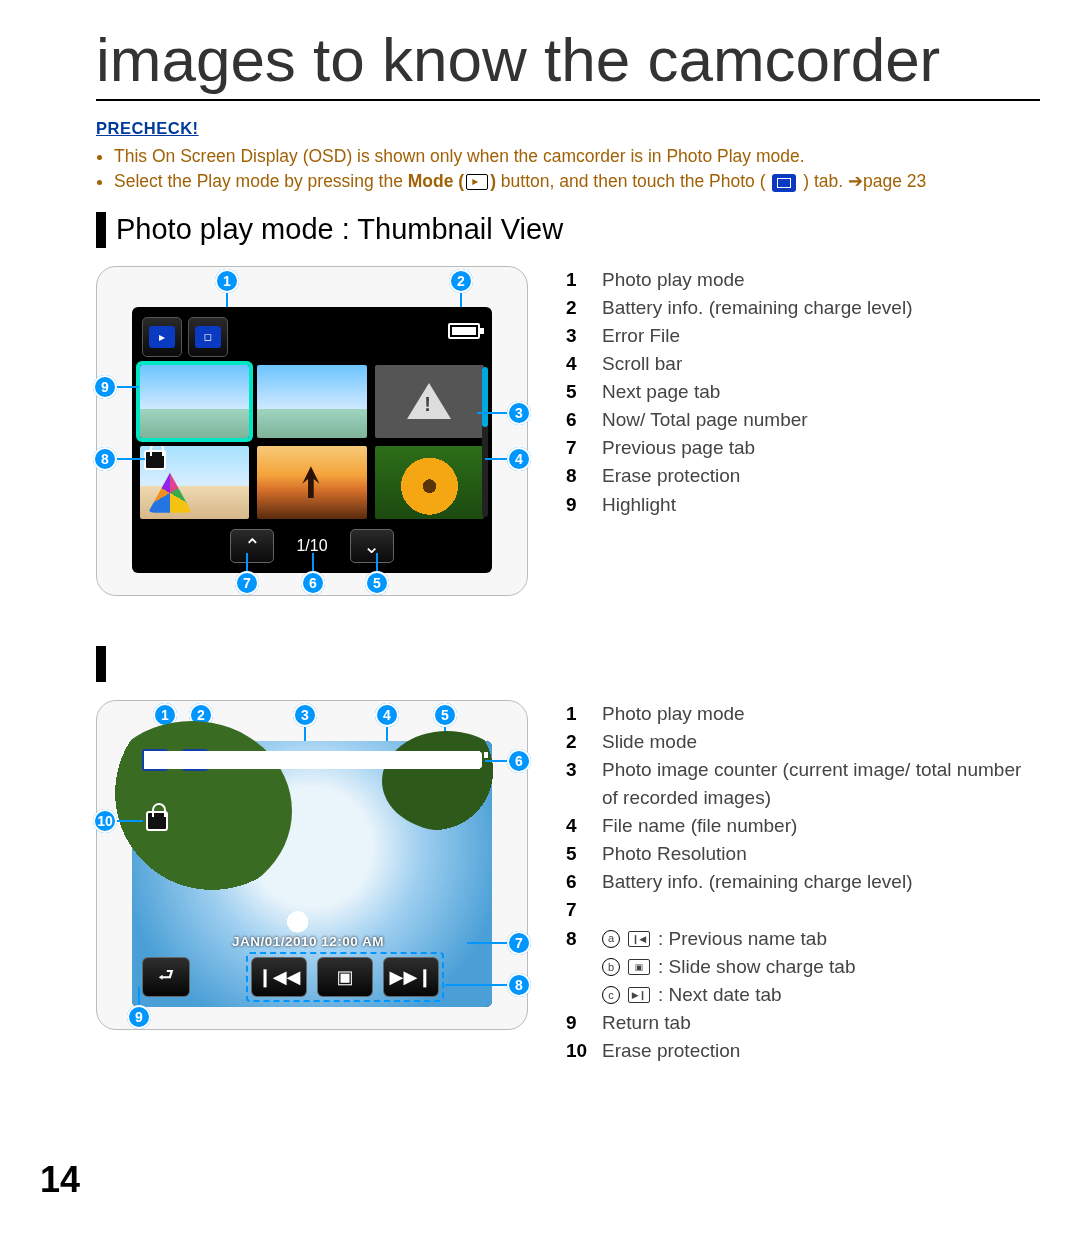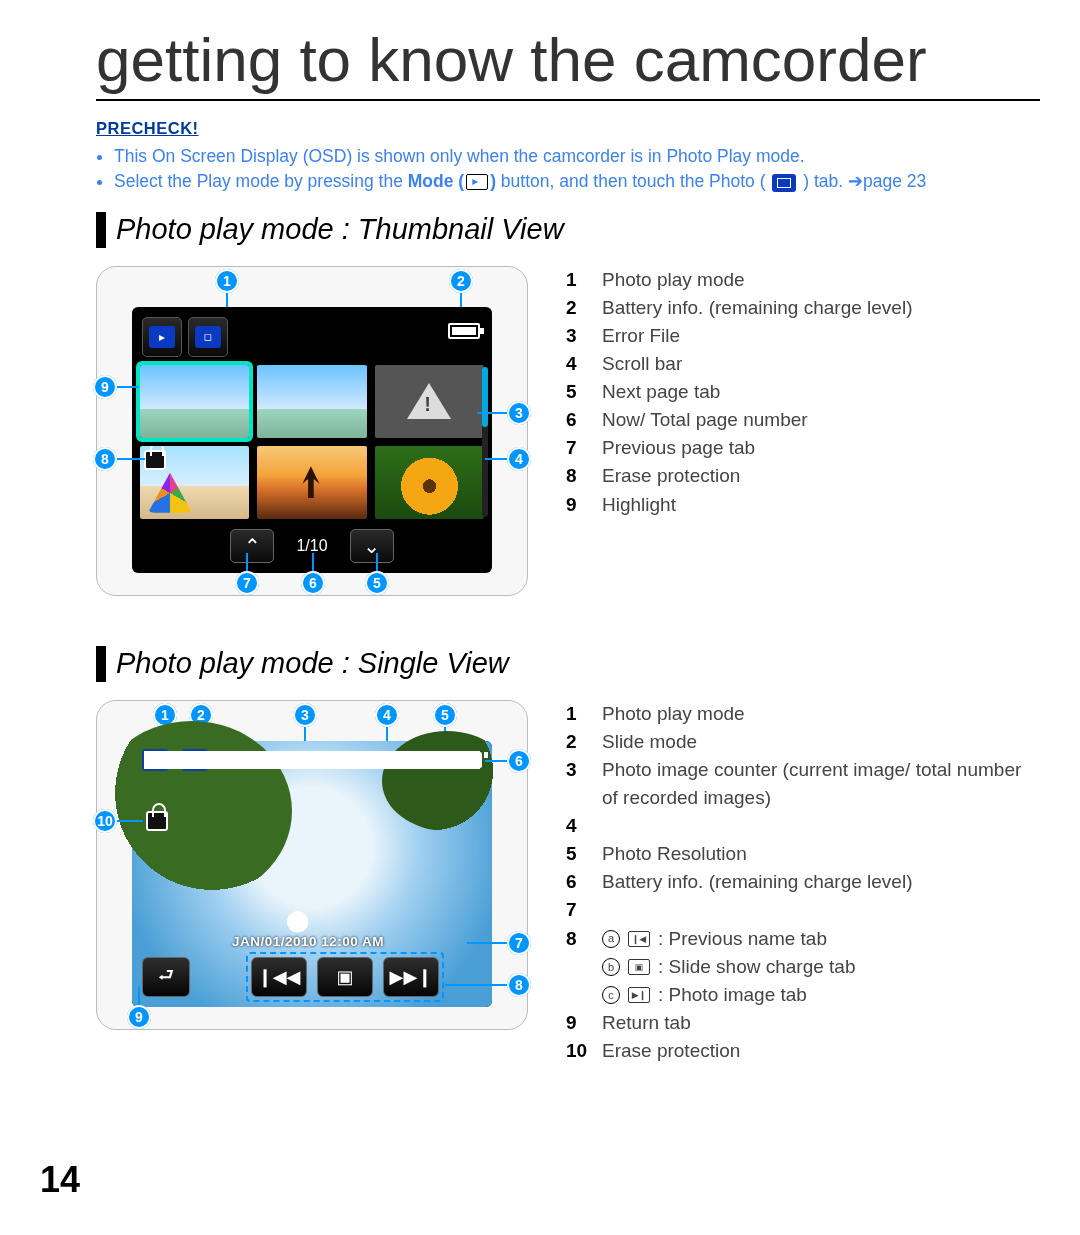--- a/index.html
+++ b/index.html
@@ -26,39 +26,38 @@
     font-weight: bold;
     font-size: 16.5px;
     margin: 0 0 6px 96px;
     text-decoration: underline;
     letter-spacing: .5px;
   }
   .bullets {
     margin: 0 40px 18px 96px;
     font-size: 17.5px;
     line-height: 1.4;
-    color: #3b82f6;
+    color: #a16207;
   }
   .bullets li { list-style: disc; margin-left: 18px; }
   .sec-head {
     display: flex;
     align-items: center;
     margin: 8px 40px 18px 96px;
   }
   .sec-bar {
     width: 10px;
     height: 36px;
     background: #000;
     margin-right: 10px;
   }
   .sec-title {
     font-size: 29px;
     font-weight: 500;
     color: #000;
-    font-style: italic;
   }
   .row {
     display: flex;
     margin: 0 40px 50px 96px;
     gap: 38px;
     align-items: flex-start;
   }
   .diagram-box {
     width: 432px;
     border: 1px solid #bbb;
@@ -181,21 +180,21 @@
   }
   .photo-ico::after{content:""; position:absolute; left:5px; top:4px; width:12px;height:8px;border:1.5px solid #fff;}
   .arrow-ref { font-size:18px; }
   .sub8 { display:flex; gap:8px; align-items:center; }
   .circ { width:18px;height:18px;border:1.3px solid #000;border-radius:50%;display:inline-flex;align-items:center;justify-content:center;font-size:11px;}
   .mini-btn { display:inline-block; width:22px;height:16px;border:1.2px solid #333;border-radius:2px; background:#fff; font-size:9px; text-align:center; line-height:14px; vertical-align:-2px;}
 </style>
 </head>
 <body>
 
-<div class="page-title">getting to know the camcorder</div>
+<div class="page-title">images to know the camcorder</div>
 
 <div class="precheck">PRECHECK!</div>
 
 <ul class="bullets">
   <li>This On Screen Display (OSD) is shown only when the camcorder is in Photo Play mode.</li>
   <li>Select the Play mode by pressing the <b>Mode (</b><span class="mode-ico"></span><b>)</b> button, and then touch the Photo ( <span class="photo-ico"></span> ) tab. <span class="arrow-ref">➔</span>page 23</li>
 </ul>
 
 <div class="sec-head">
   <div class="sec-bar"></div>
@@ -296,21 +295,20 @@
       </div>
     <div class="row-l">
         <span class="num">9</span>
         <span>Highlight</span>
       </div>
   </div>
 </div>
 
 <div class="sec-head">
   <div class="sec-bar"></div>
-  <div class="sec-title">Photo play mode : Single View</div>
 </div>
 
 <div class="row">
   <div class="diagram-box">
 
     <div class="callout" style="left:56px; top:2px;">1</div>
     <div class="lead v" style="left:67px; top:26px; height:20px;"></div>
     <div class="callout" style="left:92px; top:2px;">2</div>
     <div class="lead v" style="left:103px; top:26px; height:20px;"></div>
     <div class="callout" style="left:196px; top:2px;">3</div>
@@ -368,20 +366,21 @@
     <div class="row-l">
         <span class="num">2</span>
         <span>Slide mode</span>
       </div>
     <div class="row-l">
         <span class="num">3</span>
         <span>Photo image counter (current image/ total number of recorded images)</span>
       </div>
     <div class="row-l">
         <span class="num">4</span>
+        <span>File name (file number)</span>
       </div>
     <div class="row-l">
         <span class="num">5</span>
         <span>Photo Resolution</span>
       </div>
     <div class="row-l">
         <span class="num">6</span>
         <span>Battery info. (remaining charge level)</span>
       </div>
     <div class="row-l">
@@ -396,21 +395,21 @@
             <span>: Previous name tab</span>
           </div>
         <div class="sub8">
             <span class="circ">b</span>
             <span class="mini-btn">▣</span>
             <span>: Slide show charge tab</span>
           </div>
         <div class="sub8">
             <span class="circ">c</span>
             <span class="mini-btn">▶❙</span>
-            <span>: Photo image tab</span>
+            <span>: Next date tab</span>
           </div>
       </div>
     </div>
     <div class="row-l">
         <span class="num">9</span>
         <span>Return tab</span>
       </div>
     <div class="row-l">
         <span class="num">10</span>
         <span>Erase protection</span>

